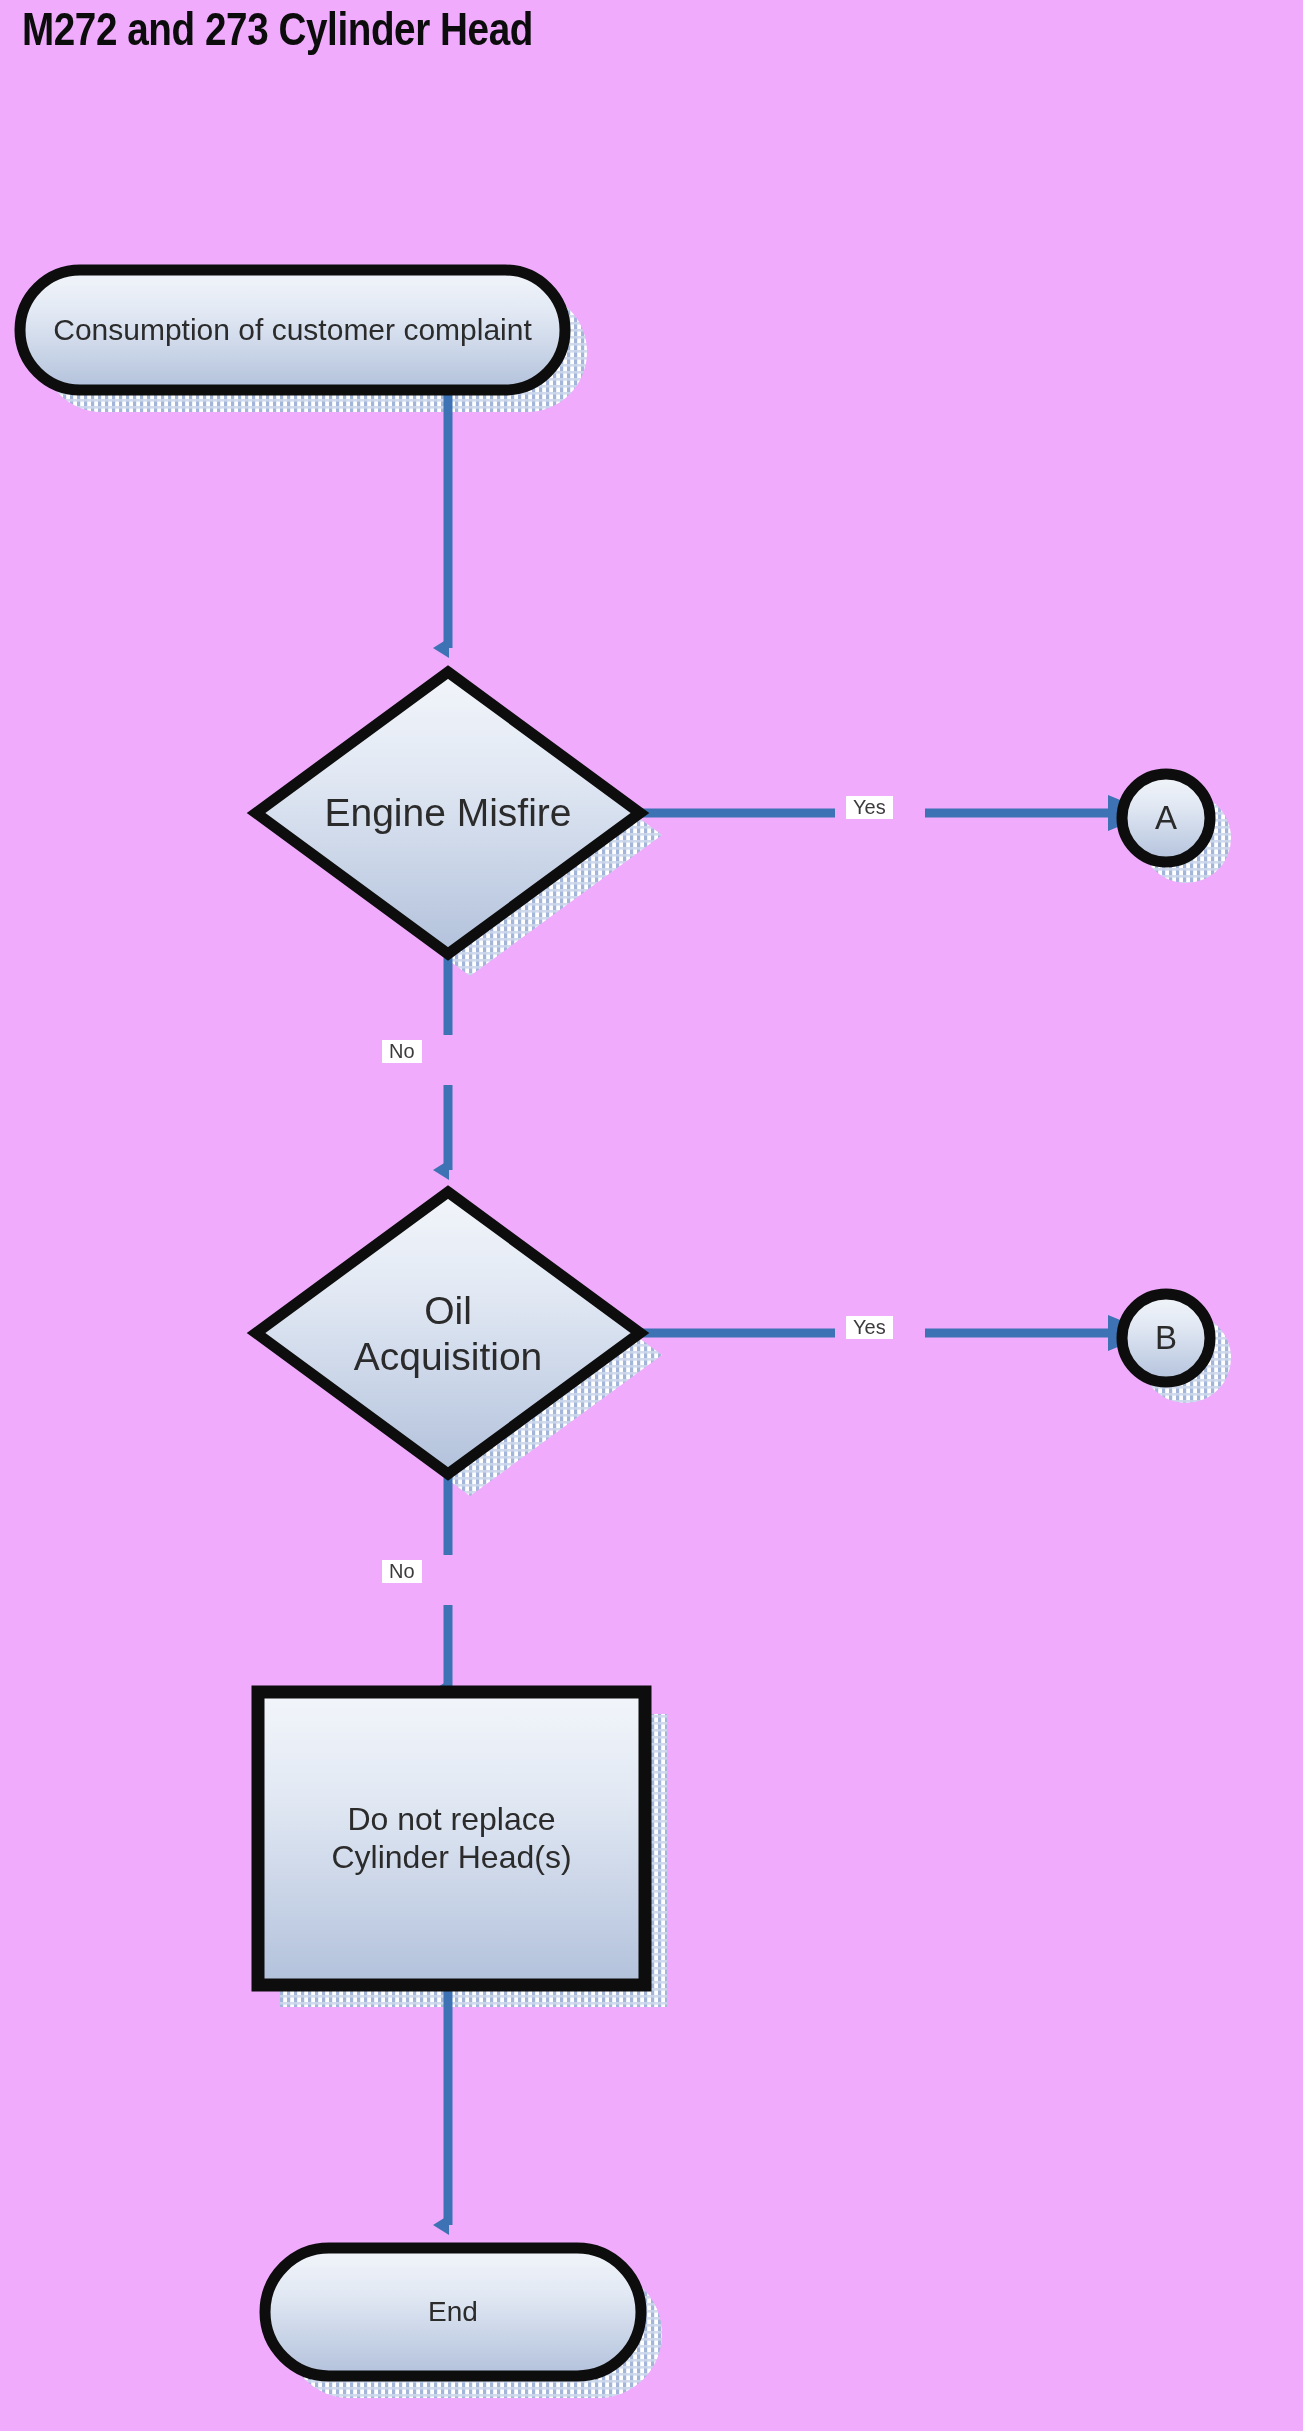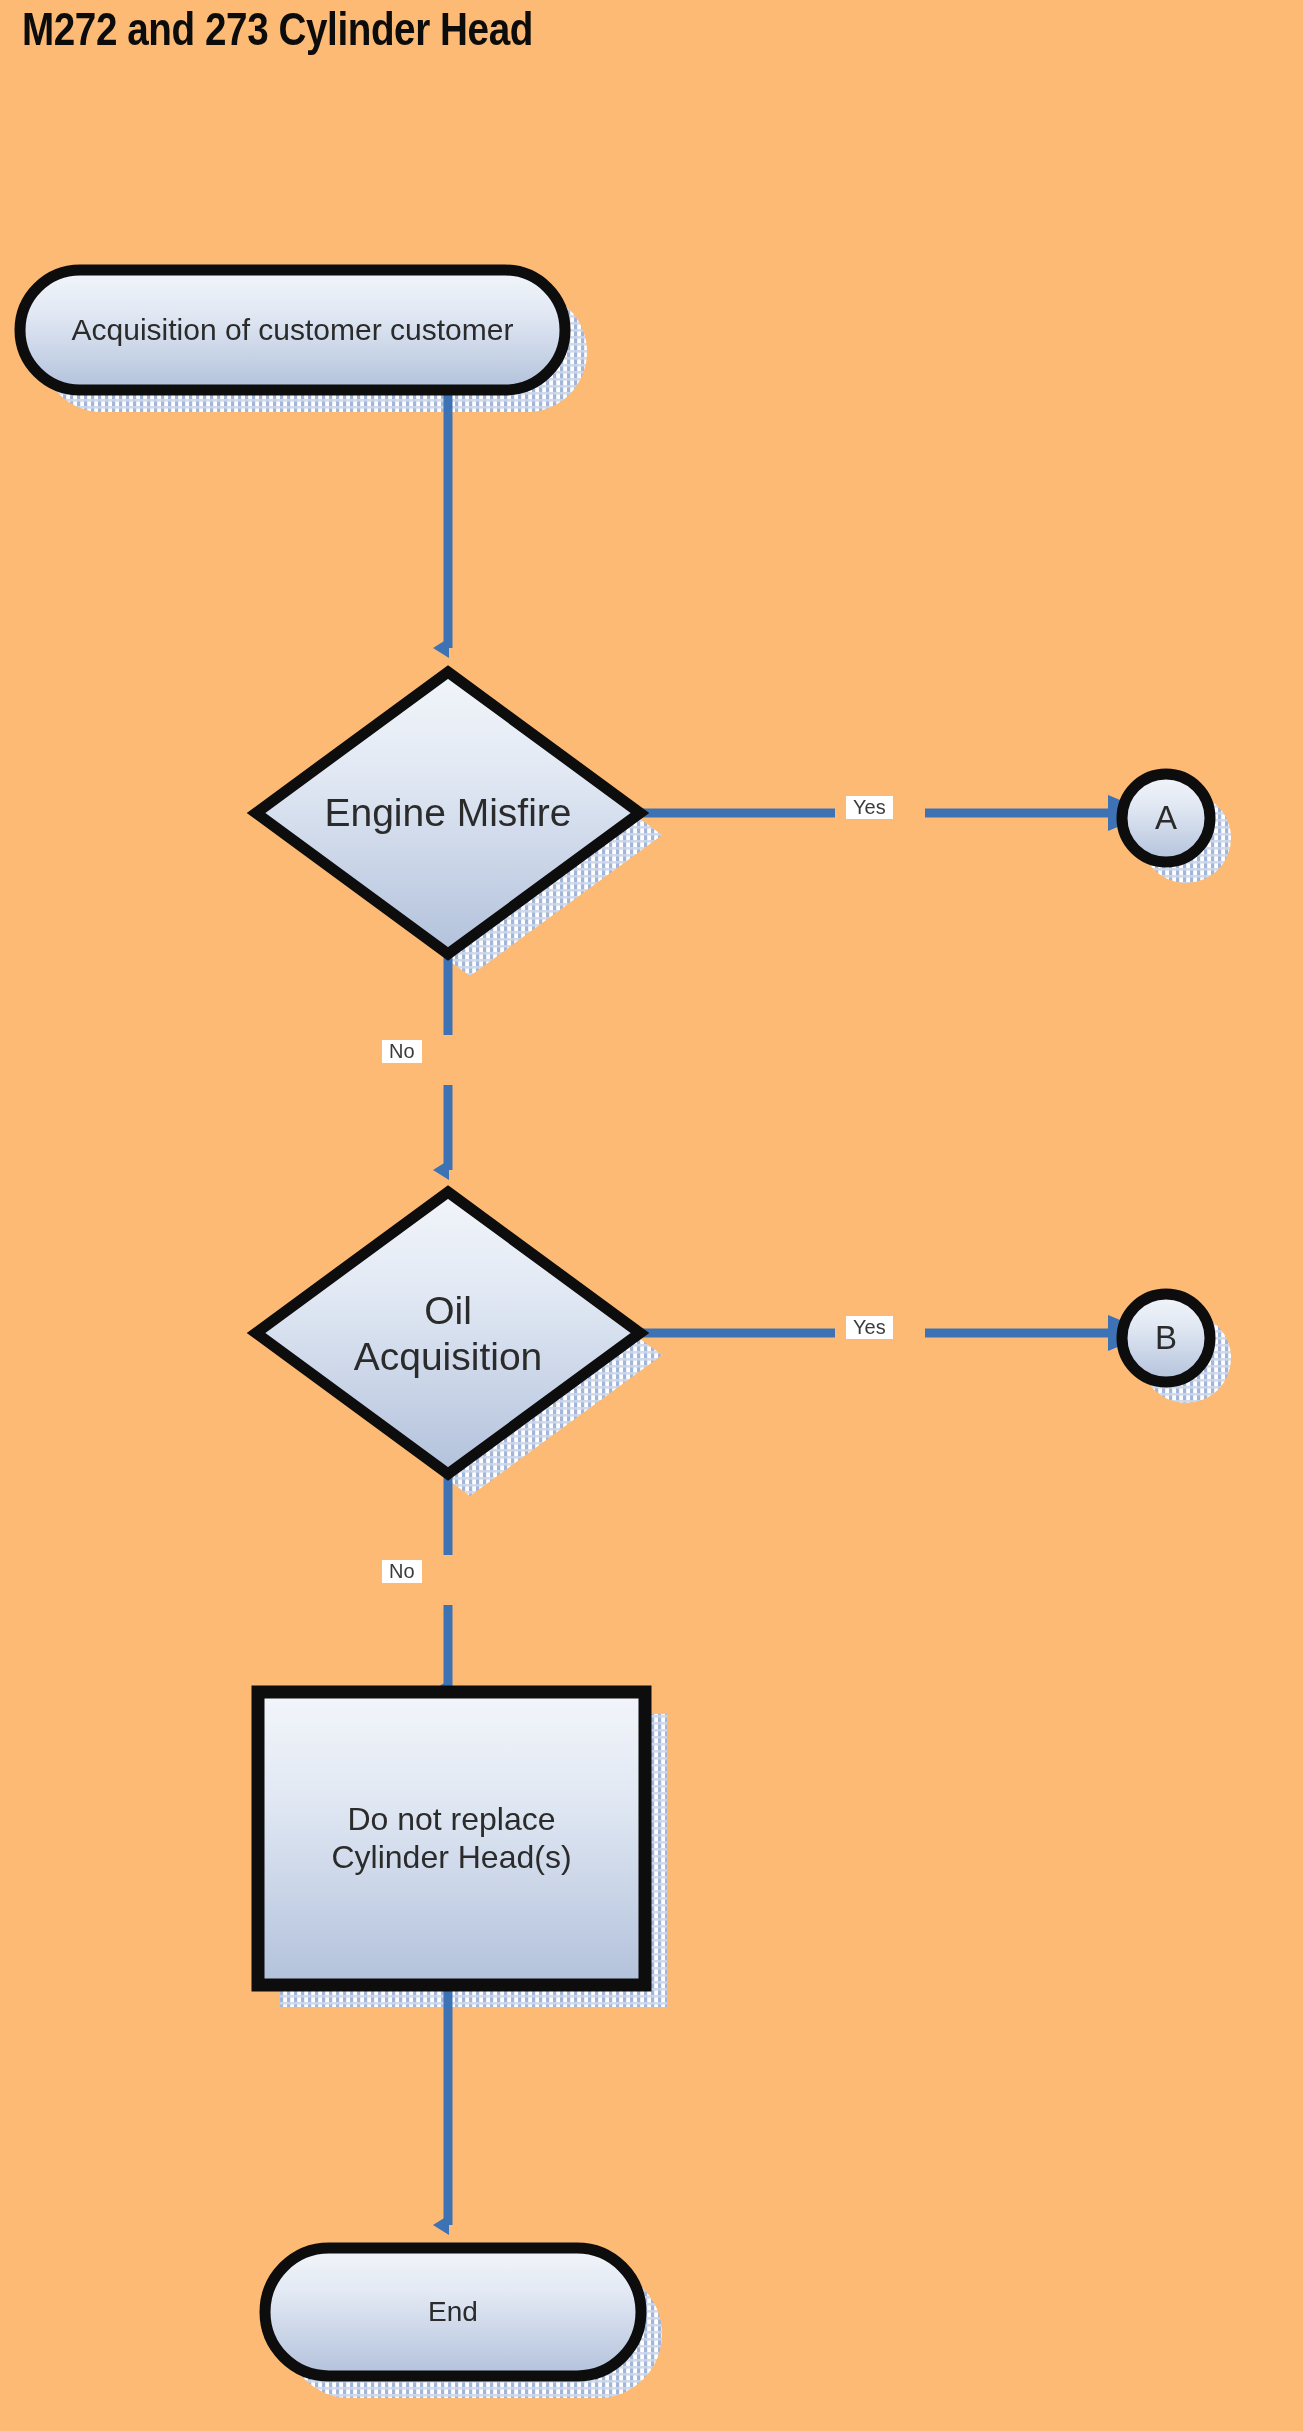--- a/index.html
+++ b/index.html
@@ -9,21 +9,21 @@
     background: #ffffff;
   }
   body {
     font-family: "Liberation Sans", sans-serif;
   }
 
   #page {
     position: relative;
     width: 1303px;
     height: 2431px;
-    background: #fdba74;
+    background: #f0abfc;
     overflow: hidden;
   }
 
   
   .title {
     position: absolute;
     left: 22px;
     top: 2px;
     font-family: "Liberation Sans", sans-serif;
     font-weight: bold;
@@ -151,21 +151,21 @@
       <polygon points="448,1192 640,1333 448,1474 256,1333" fill="url(#gShape)" stroke="#0d0d0d" stroke-width="11" stroke-linejoin="miter"></polygon>
 
       <circle cx="1166" cy="1338" r="44" fill="url(#gShape)" stroke="#0d0d0d" stroke-width="11"></circle>
 
       <rect x="258" y="1692" width="387" height="293" fill="url(#gShape)" stroke="#0d0d0d" stroke-width="13"></rect>
 
       <rect x="265" y="2248" width="376" height="128" rx="64" ry="64" fill="url(#gShape)" stroke="#0d0d0d" stroke-width="11"></rect>
     </g>
   </svg>
 
-  <div class="shape-text t-start" style="left:20px; top:270px; width:545px; height:120px;">Acquisition of customer customer</div>
+  <div class="shape-text t-start" style="left:20px; top:270px; width:545px; height:120px;">Consumption of customer complaint</div>
 
   <div class="shape-text t-dec" style="left:288px; top:773px; width:320px; height:80px;">Engine Misfire</div>
 
   <div class="shape-text t-conn" style="left:1122px; top:778px; width:88px; height:80px;">A</div>
 
   <div class="shape-text t-dec" style="left:288px; top:1288px; width:320px; height:92px;">Oil
 Acquisition</div>
 
   <div class="shape-text t-conn" style="left:1122px; top:1298px; width:88px; height:80px;">B</div>
 

